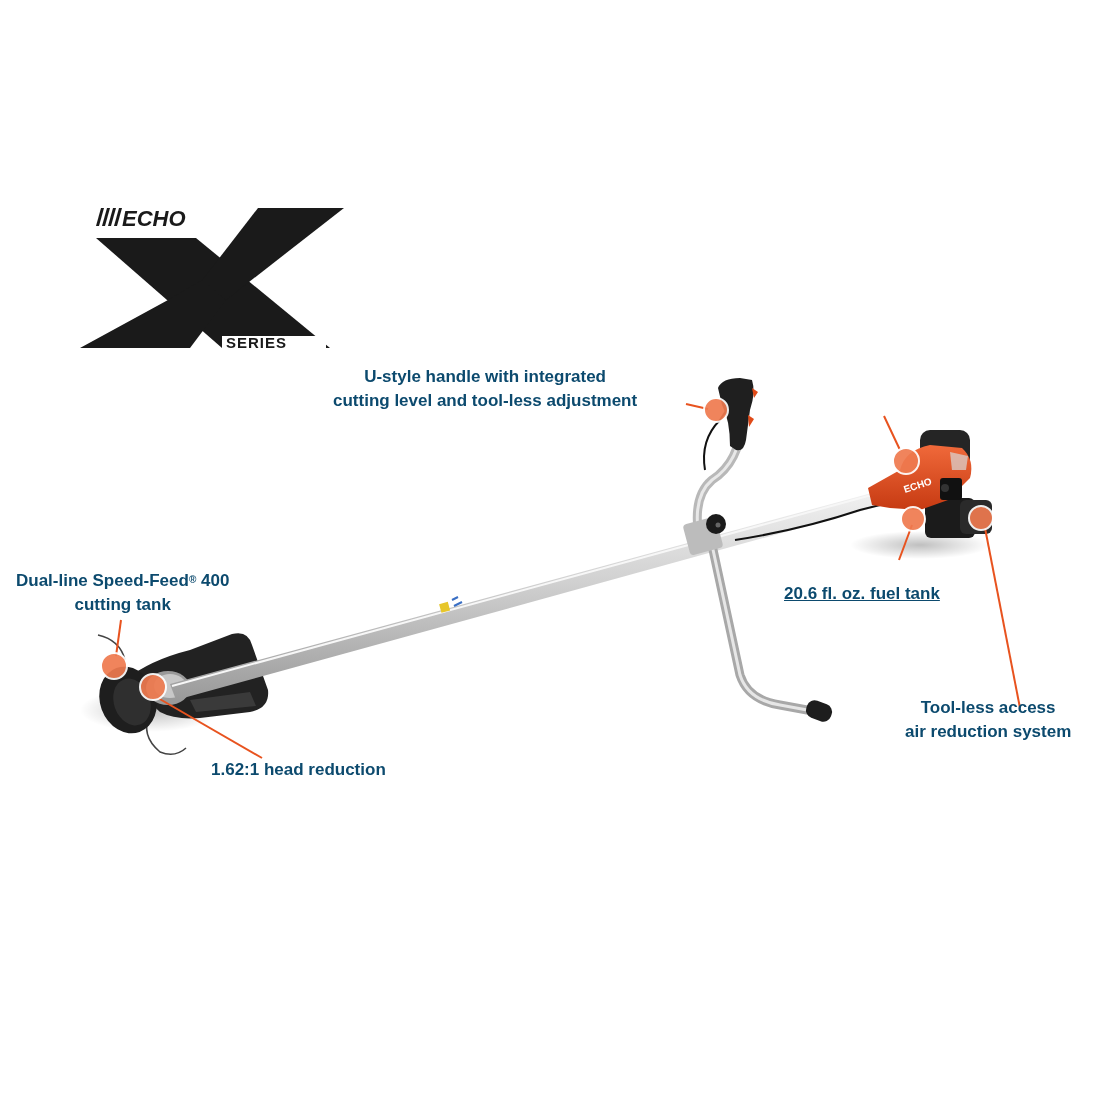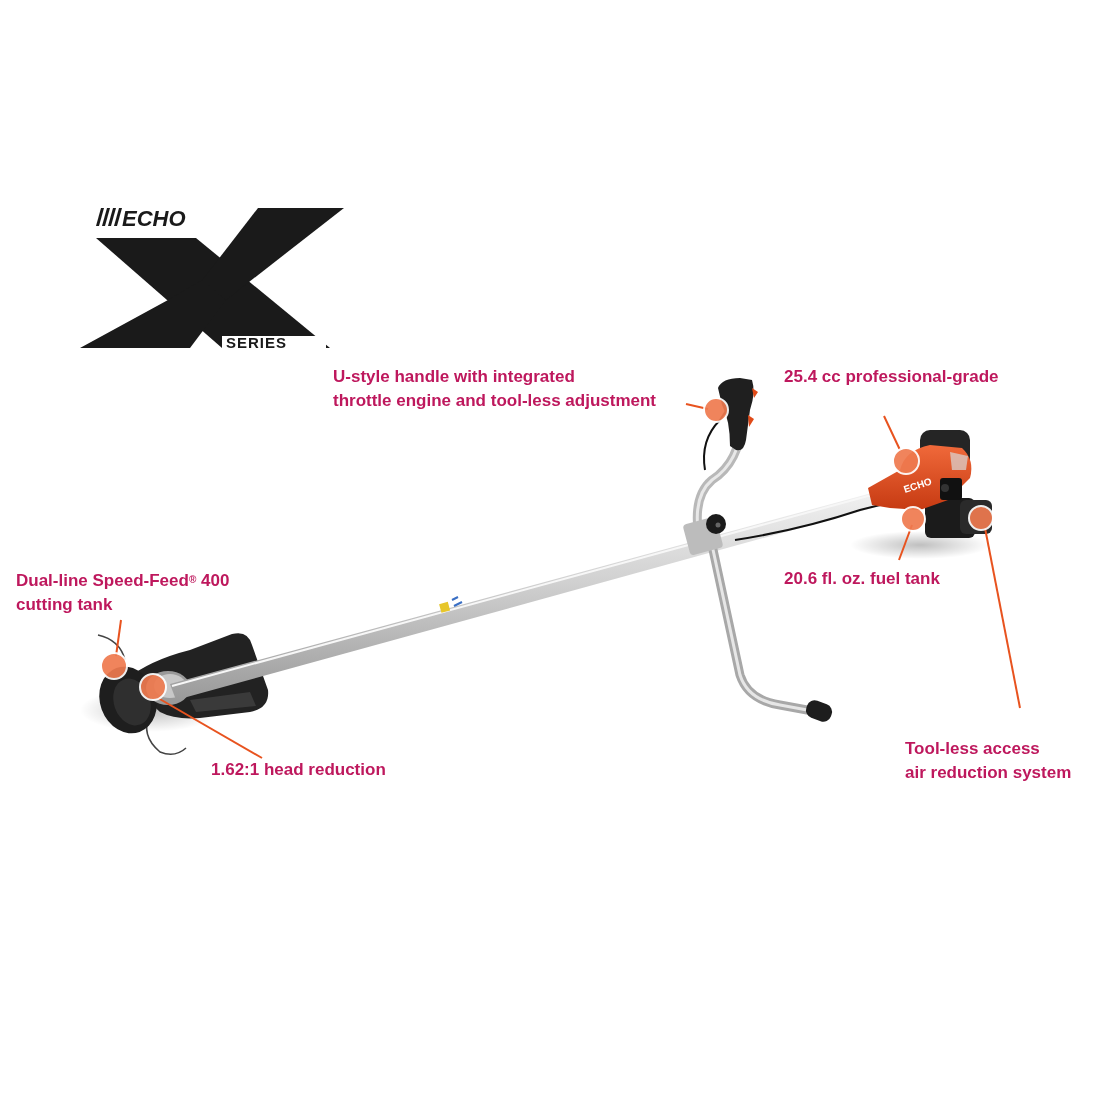--- a/index.html
+++ b/index.html
@@ -1,20 +1,20 @@
 <!DOCTYPE html>
 <html><head>
 <meta charset="utf-8">
 <style>
   html, body { margin: 0; padding: 0; background: #ffffff; }
   body { width: 1096px; height: 1096px; position: relative; overflow: hidden;
          font-family: "Liberation Sans", sans-serif; color: #1a1a1a; }
   .stage { position: absolute; left: 0; top: 0; width: 1020px; height: 1096px; }
   .label { position: absolute; font-weight: bold; font-size: 17px; line-height: 24px;
-           color: #be185d; white-space: nowrap; }
+           color: #0c4a6e; white-space: nowrap; text-align: center; }
   .label span { display: block; }
   .sup { font-size: 10px; vertical-align: top; position: relative; top: -1px; }
   svg text { font-family: "Liberation Sans", sans-serif; }
 </style>
 </head>
 <body>
 
 <div class="stage">
 
   <svg width="1096" height="1096" viewBox="0 0 1096 1096" style="position:absolute;left:0;top:0;">
@@ -131,37 +131,36 @@
       <circle cx="906" cy="461" r="13"></circle>
       <circle cx="114" cy="666" r="13"></circle>
       <circle cx="153" cy="687" r="13"></circle>
       <circle cx="913" cy="519" r="12"></circle>
       <circle cx="981" cy="518" r="12"></circle>
     </g>
   </svg>
 
   <div class="label" style="left:333px; top:365px;">
     <span>U-style handle with integrated</span>
-    <span>throttle engine and tool-less adjustment</span>
+    <span>cutting level and tool-less adjustment</span>
   </div>
 
   <div class="label" style="left:784px; top:365px;">
-    <span>25.4 cc professional-grade</span>
   </div>
 
   <div class="label" style="left:16px; top:569px;">
     <span><b>Dual-line Speed-Feed</b><b class="sup">®</b><b> 400</b></span>
     <span>cutting tank</span>
   </div>
 
-  <div class="label" style="left:784px; top:567px;">
+  <div class="label" style="left:784px; top:582px;text-decoration:underline;">
     <span>20.6 fl. oz. fuel tank</span>
   </div>
 
-  <div class="label" style="left:905px; top:737px;">
+  <div class="label" style="left:905px; top:696px;">
     <span>Tool-less access</span>
     <span>air reduction system</span>
   </div>
 
   <div class="label" style="left:211px; top:758px;">
     <span>1.62:1 head reduction</span>
   </div>
 </div>
 
 </body></html>

